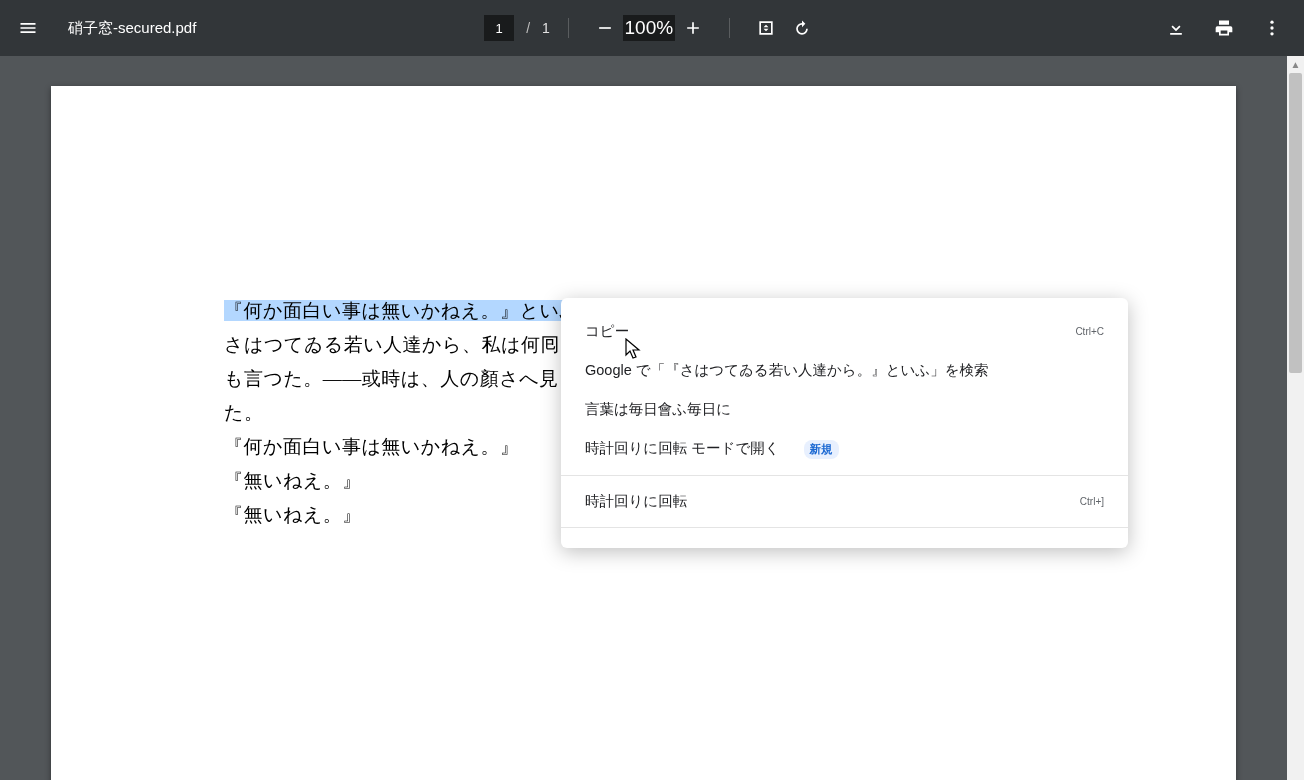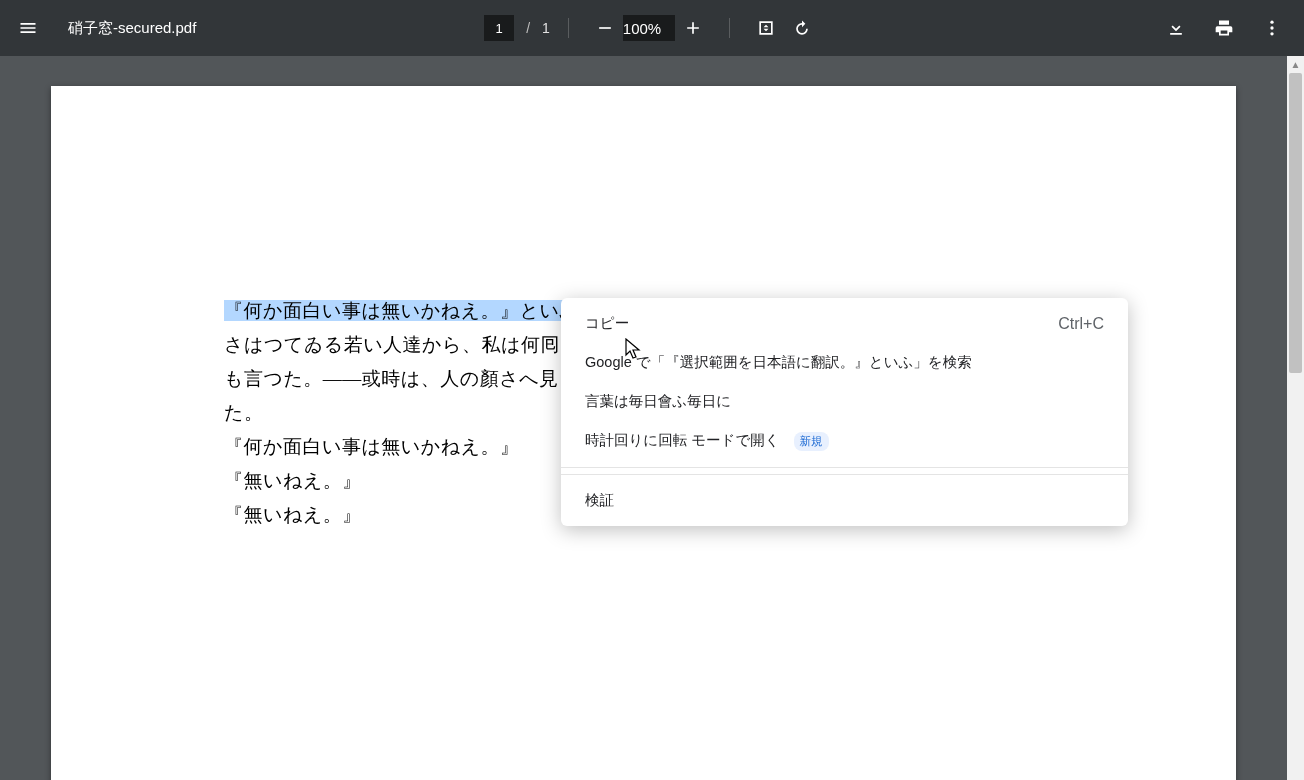--- a/index.html
+++ b/index.html
@@ -21,21 +21,21 @@
   .filename { font-size: 15px; white-space: nowrap; margin-left: 4px; }
   .tb-center {
     position: absolute; left: 0; right: 0; display: flex; justify-content: center; align-items: center; gap: 0; pointer-events: none;
   }
   .tb-center > * { pointer-events: auto; }
   .page-box, .zoom-box { display: flex; align-items: center; gap: 8px; }
   .num-input {
     width: 30px; height: 26px; background: #191b1c; border: none; color: #fff; text-align: center; font-size: 13px;
   }
   .zoom-input {
-    width: 52px; height: 26px; background: #191b1c; border: none; color: #fff; font-size: 15px;
+    width: 52px; height: 26px; background: #191b1c; border: none; color: #fff; text-align: center; font-size: 19px;
   }
   .sep { width: 1px; height: 20px; background: #5a5d5f; margin: 0 18px; }
   .zoom-btn, .tb-icon {
     width: 36px; height: 36px; display: flex; align-items: center; justify-content: center; border-radius: 50%; cursor: pointer;
   }
   .zoom-btn svg, .tb-icon svg { width: 20px; height: 20px; fill: #fff; }
   .tb-right { margin-left: auto; display: flex; align-items: center; gap: 12px; margin-right: 6px;}
   .slash { color: #bdbdbd; margin: 0 4px;}
   .total { color: #e2e2e2; }
   .viewer {
@@ -72,36 +72,36 @@
     position: absolute; top: 17px; left: 2px; right: 2px; height: 300px; background: #c1c1c1; border-radius: 2px;
   }
   .context-menu {
     position: absolute;
     left: 561px;
     top: 298px;
     width: 567px;
     background: #fff;
     border-radius: 6px;
     box-shadow: 0 4px 20px rgba(0,0,0,0.25);
-    padding: 6px 0;
+    padding: 14px 0;
     font-size: 14.5px;
     color: #202124;
     z-index: 10;
   }
   .cm-item {
     display: flex; align-items: center; justify-content: space-between;
     padding: 10px 24px;
     cursor: pointer;
     white-space: nowrap;
   }
-  .cm-short { color: #5f6368; font-size: 16px; }
+  .cm-short { color: #5f6368; font-size: 10px; }
   .cm-divider { height: 1px; background: #e4e4e4; margin: 6px 0; }
   .badge {
     display: inline-block; background: #e8f0fe; color: #1967d2; font-size: 11.5px;
-    padding: 2px 6px; border-radius: 8px; margin-left: 10px; font-weight: 400;
+    padding: 2px 6px; border-radius: 8px; margin-left: 20px; font-weight: 700;
   }
   .cursor-arrow {
     position: absolute; left: 625px; top: 338px; z-index: 20; pointer-events: none;
   }
 </style>
 </head>
 <body>
 
 <div class="toolbar">
   <div class="tb-left">
@@ -183,33 +183,34 @@
   <div class="scroll-up">▲</div>
   <div class="scroll-thumb"></div>
 </div>
 
 <div class="context-menu">
   <div class="cm-item">
     <span>コピー</span>
     <span class="cm-short">Ctrl+C</span>
   </div>
   <div class="cm-item">
-    <span>Google で「『選択範囲を日本語に翻訳。』といふ」を検索</span>
+    <span>Google で「『さはつてゐる若い人達から。』といふ」を検索</span>
   </div>
   <div class="cm-item">
     <span>言葉は毎日會ふ毎日に</span>
   </div>
   <div class="cm-item">
     <span>
       <span>時計回りに回転 モードで開く</span>
       <span class="badge">新規</span>
     </span>
   </div>
   <div class="cm-divider"></div>
+  <div class="cm-item">
+    <span>時計回りに回転</span>
+    <span class="cm-short">Ctrl+]</span>
+  </div>
   <div class="cm-divider"></div>
-  <div class="cm-item">
-    <span>検証</span>
-  </div>
 </div>
 
 <svg class="cursor-arrow" width="18" height="22" viewBox="0 0 18 22">
   <path d="M1 1 L1 17 L5 13 L8 20 L11 19 L8 12 L14 12 Z" fill="#fff" stroke="#000" stroke-width="1.2"></path>
 </svg>
 
 </body></html>

